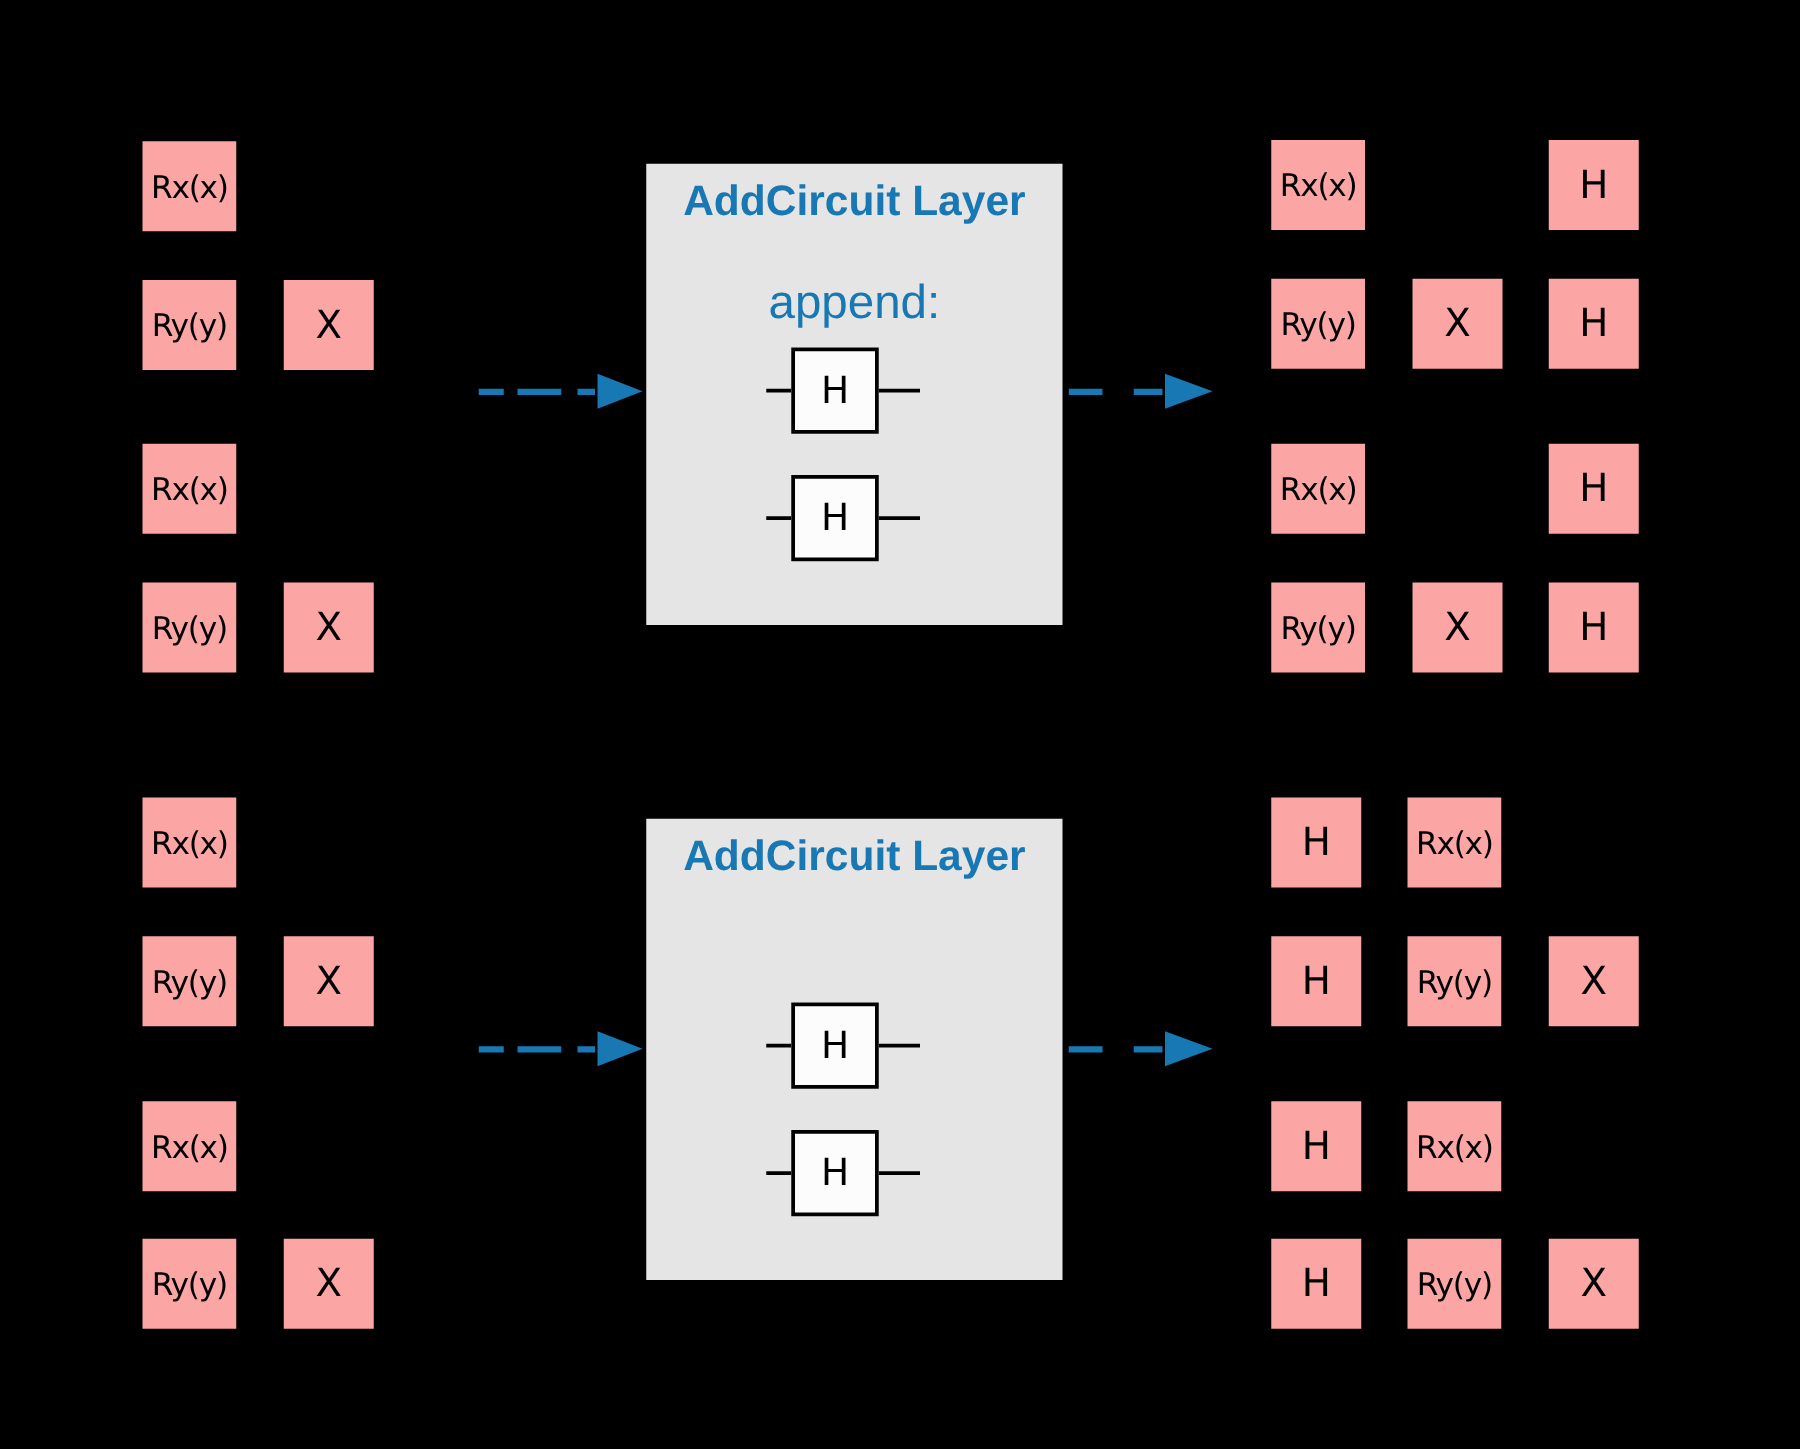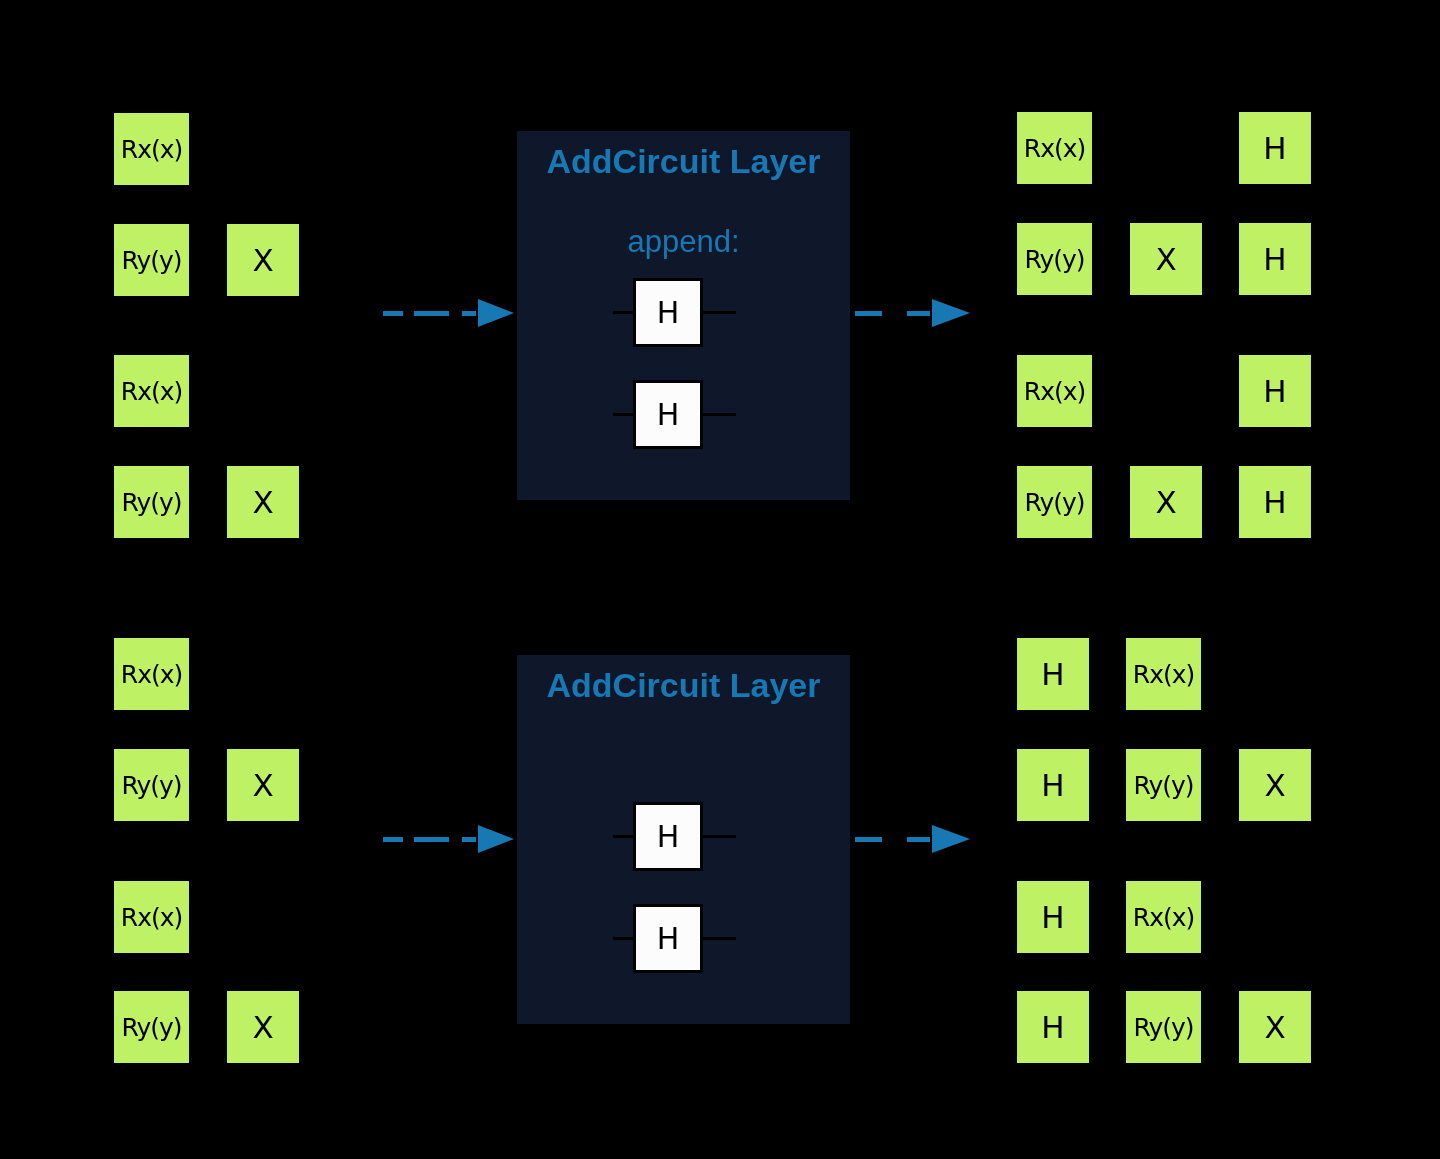--- a/index.html
+++ b/index.html
@@ -7,45 +7,45 @@
     position:relative;
     width:1440px;height:1159px;
     background:#000000;
     overflow:hidden;
     font-family:"DejaVu Sans", sans-serif;
   }
   
   .gate{
     position:absolute;
     height:72px;
-    background:#bef264;
+    background:#fca5a5;
     color:#000000;
     display:flex;align-items:center;justify-content:center;
     box-sizing:border-box;
   }
   .gate.rot{width:75px;font-size:25px;letter-spacing:-1px;}
   .gate.big{width:72px;font-size:31px;}
   
   .panel{
     position:absolute;
     width:333px;height:369px;
-    background:#0f172a;
+    background:#e5e5e5;
   }
   .panel-title{
     position:absolute;top:8px;left:0;width:100%;
     text-align:center;
     font-family:"Liberation Sans", sans-serif;
     font-weight:bold;font-size:34px;line-height:44px;
     color:#1878b4;
   }
   .panel-mode{
     position:absolute;top:90px;left:0;width:100%;
     text-align:center;
     font-family:"Liberation Sans", sans-serif;
-    font-size:31px;line-height:42px;
+    font-size:38px;line-height:42px;
     color:#1878b4;
   }
   .hgate-assembly{
     position:absolute;left:96px;
     display:flex;align-items:center;
   }
   .wire{height:3px;background:#000000;}
   .hbox{
     width:70px;height:69px;
     box-sizing:border-box;

